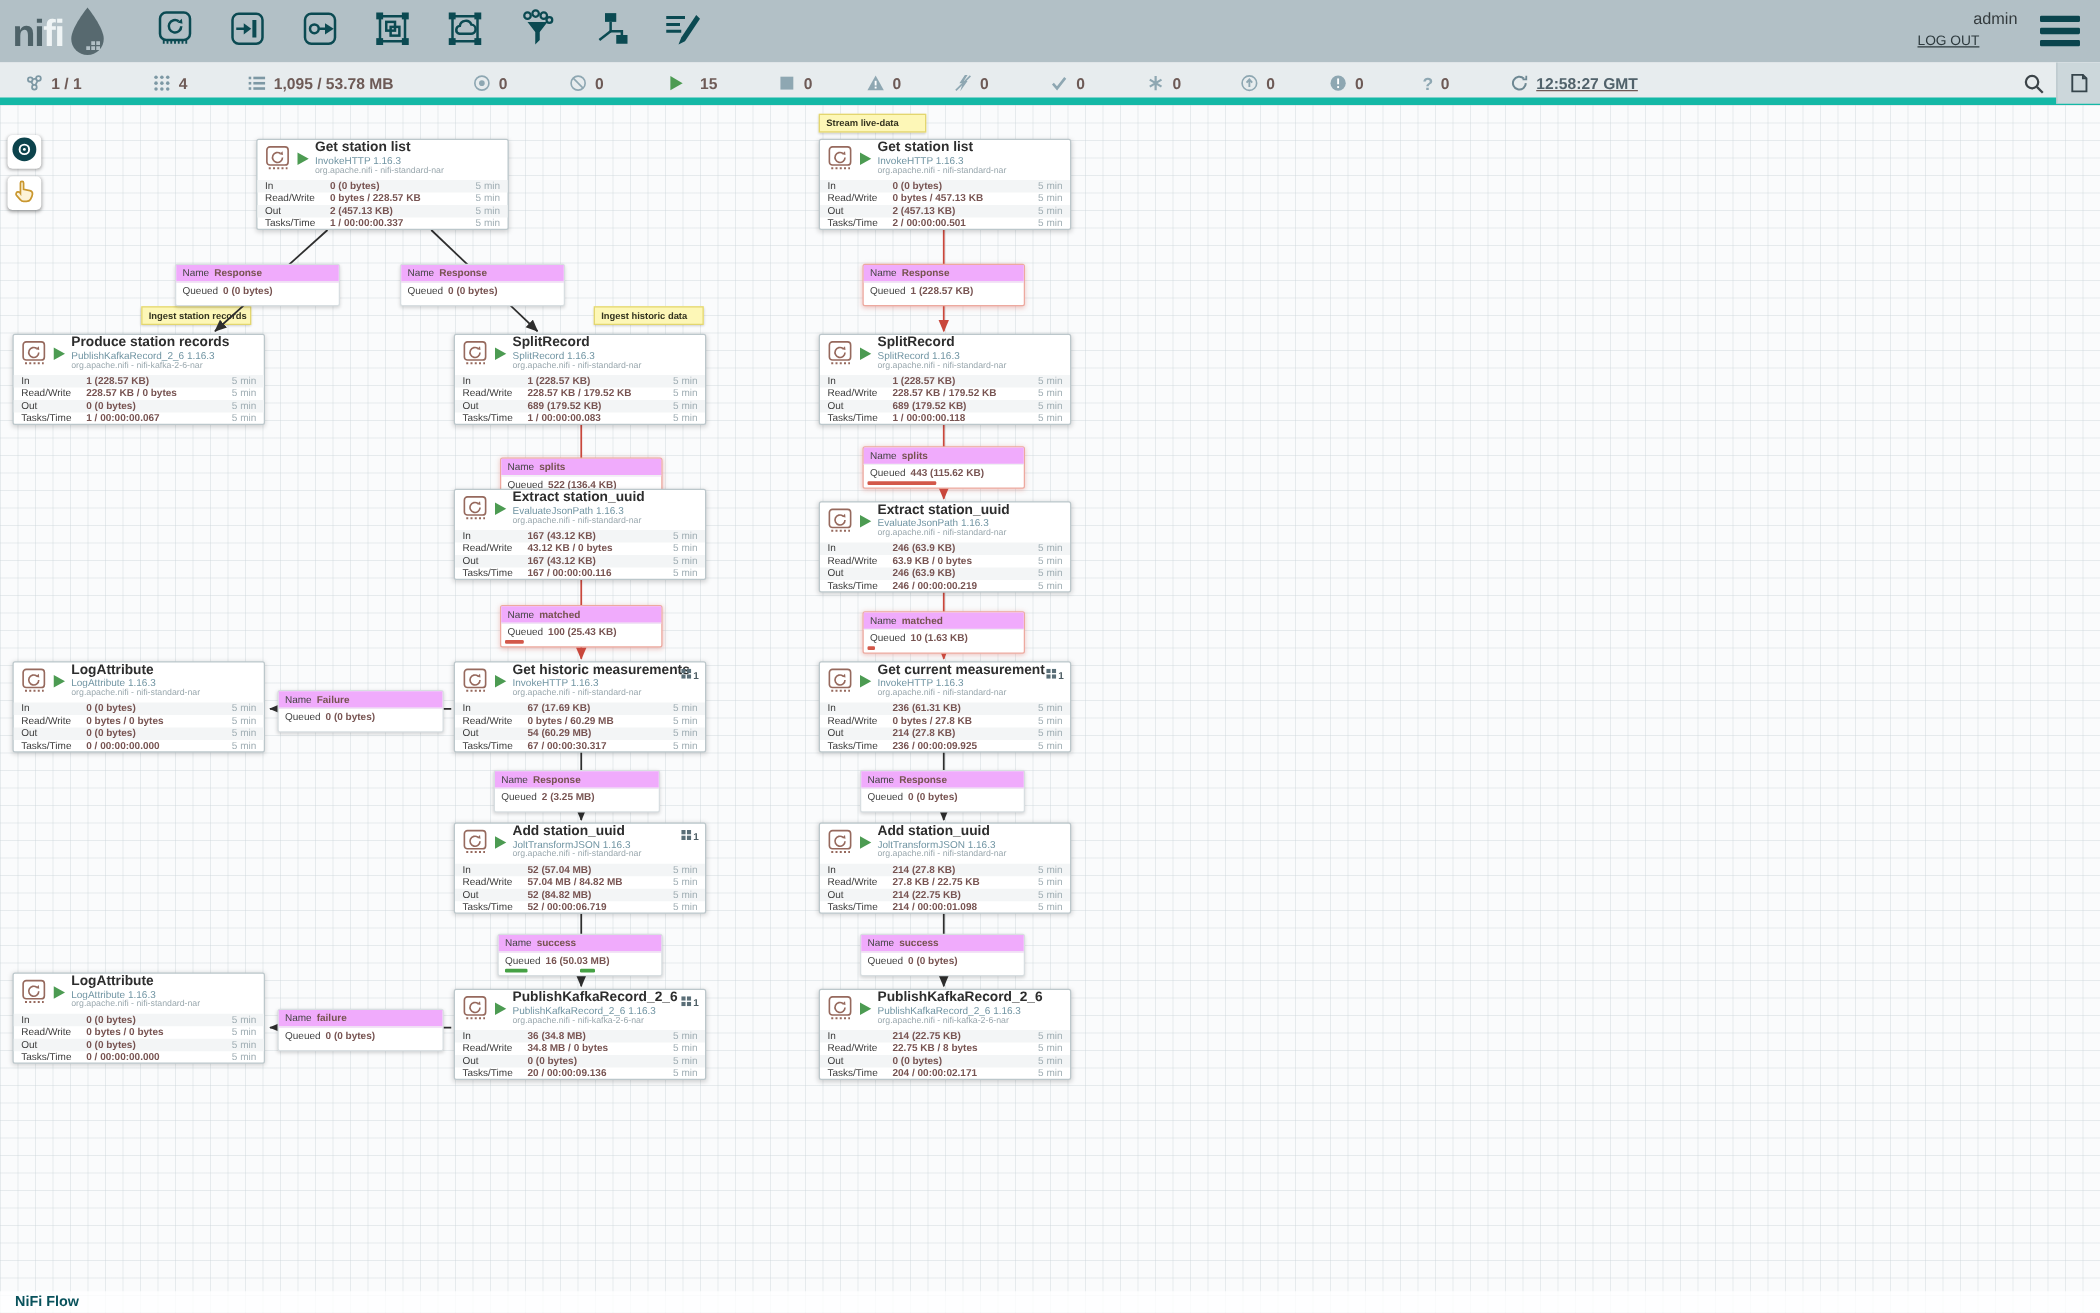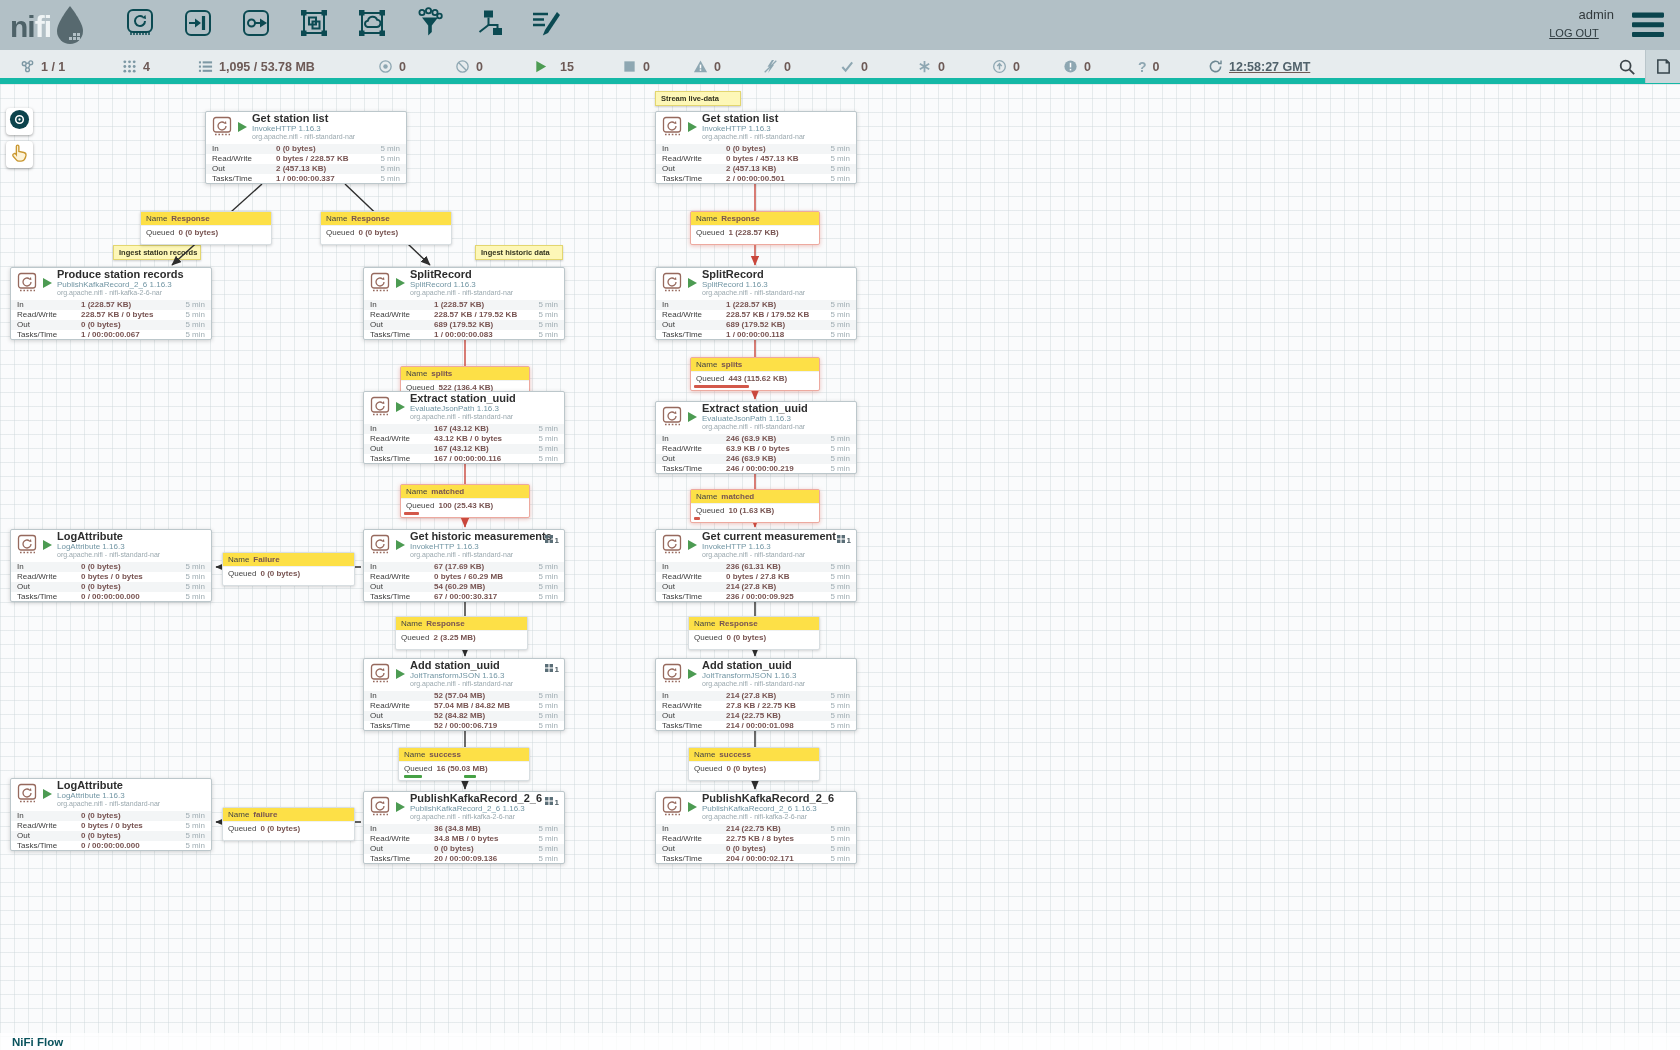--- a/index.html
+++ b/index.html
@@ -9,21 +9,21 @@
   
   #header{position:absolute;left:0;top:0;width:100%;height:50px;background:#b2c0c6;}
   #logo{position:absolute;left:10px;top:5px;display:flex;align-items:center;gap:2px;}
   .logo-text{font-size:30px;font-weight:bold;letter-spacing:-1px;line-height:40px;}
   .logo-ni{color:#4e6268;}
   .logo-fi{color:#eff4f5;}
   #toolbar{position:absolute;left:122px;top:5px;display:flex;gap:22px;}
   .tool{width:36px;height:40px;display:flex;align-items:center;justify-content:center;cursor:grab;}
   .tool svg{width:32px;height:32px;}
   #hdr-user{position:absolute;right:66px;top:7px;font-size:13px;color:#333a3d;text-align:right;min-width:80px;}
-  #hdr-logout{position:absolute;right:66px;top:27px;font-size:11px;color:#2e3a3e;text-decoration:underline;cursor:pointer;text-align:center;min-width:80px;}
+  #hdr-logout{position:absolute;right:66px;top:27px;font-size:11px;color:#2e3a3e;text-decoration:underline;cursor:pointer;text-align:left;min-width:80px;}
   #hamburger{position:absolute;right:16px;top:12px;width:32px;height:26px;cursor:pointer;}
 
   
   #statusbar{position:absolute;left:0;top:50px;width:100%;height:34px;background:#e7ecee;border-bottom:6px solid #14b8a6;box-sizing:border-box;}
   .sitem{position:absolute;top:0;height:33px;display:flex;align-items:center;gap:6px;
          font-size:12.5px;font-weight:bold;color:#6d5a56;white-space:nowrap;}
   .sitem .sicon{display:flex;align-items:center;}
   .sitem svg{width:15px;height:15px;}
   .qmark{color:#8ea7b2;font-weight:bold;font-size:14px;}
   #sb-search{position:absolute;right:44px;top:0;height:33px;display:flex;align-items:center;cursor:pointer;}
@@ -47,32 +47,32 @@
   .stamp svg{width:20px;height:20px;}
   .run{position:absolute;left:32px;top:10px;width:0;height:0;
        border-left:9px solid #4c9b52;border-top:5px solid transparent;border-bottom:5px solid transparent;}
   .proc-titles{margin-left:46px;padding-top:0;overflow:hidden;}
   .proc-title{font-size:11px;font-weight:bold;color:#2d2d2d;line-height:12px;white-space:nowrap;}
   .proc-type{font-size:8px;color:#7195a3;line-height:9px;white-space:nowrap;}
   .proc-bundle{font-size:7px;color:#9aa8ae;line-height:8px;white-space:nowrap;}
   .proc-badge{position:absolute;right:5px;top:5px;display:flex;align-items:center;gap:2px;
               font-size:8px;font-weight:bold;color:#4c5c63;}
   .proc-badge svg{width:8px;height:8px;}
-  .prow{display:flex;height:10px;line-height:10px;padding:0 6px;font-size:8px;gap:12px;}
+  .prow{display:flex;height:10px;line-height:10px;padding:0 6px;font-size:8px;}
   .prow:nth-child(odd){background:#f3f5f6;}
   .plabel{width:52px;color:#3c3c3c;}
   .pvalue{flex:1;color:#775351;font-weight:bold;white-space:nowrap;}
   .pwin{color:#9fadb3;}
 
   
   .conn{position:absolute;background:#fff;border:1px solid #d8dee1;border-radius:2px;
         box-shadow:0 1px 3px rgba(0,0,0,.16);z-index:3;font-size:8px;box-sizing:border-box;}
   .conn.alert{border-color:#eda99f;box-shadow:0 1px 4px rgba(210,90,75,.35);}
   .conn-row{height:13px;line-height:13px;padding:0 5px;white-space:nowrap;}
-  .conn-row.cname{background:#fde047;border-bottom:1px solid #eff1f2;}
+  .conn-row.cname{background:#f0abfc;border-bottom:1px solid #eff1f2;}
   .conn-key{color:#444;}
   .conn-val{color:#775351;font-weight:bold;margin-left:4px;}
   .conn-bars{position:relative;height:4px;margin:0 3px 1px 3px;}
   .conn-bar{position:absolute;top:0;height:3px;border-radius:1px;}
 
   
   .sticky{position:absolute;background:#fdf7b7;border:1px solid #e3d66f;padding:2px 5px;
           font-size:7.5px;font-weight:bold;color:#33331f;box-shadow:0 1px 2px rgba(0,0,0,.2);
           z-index:1;white-space:nowrap;box-sizing:border-box;}
 

